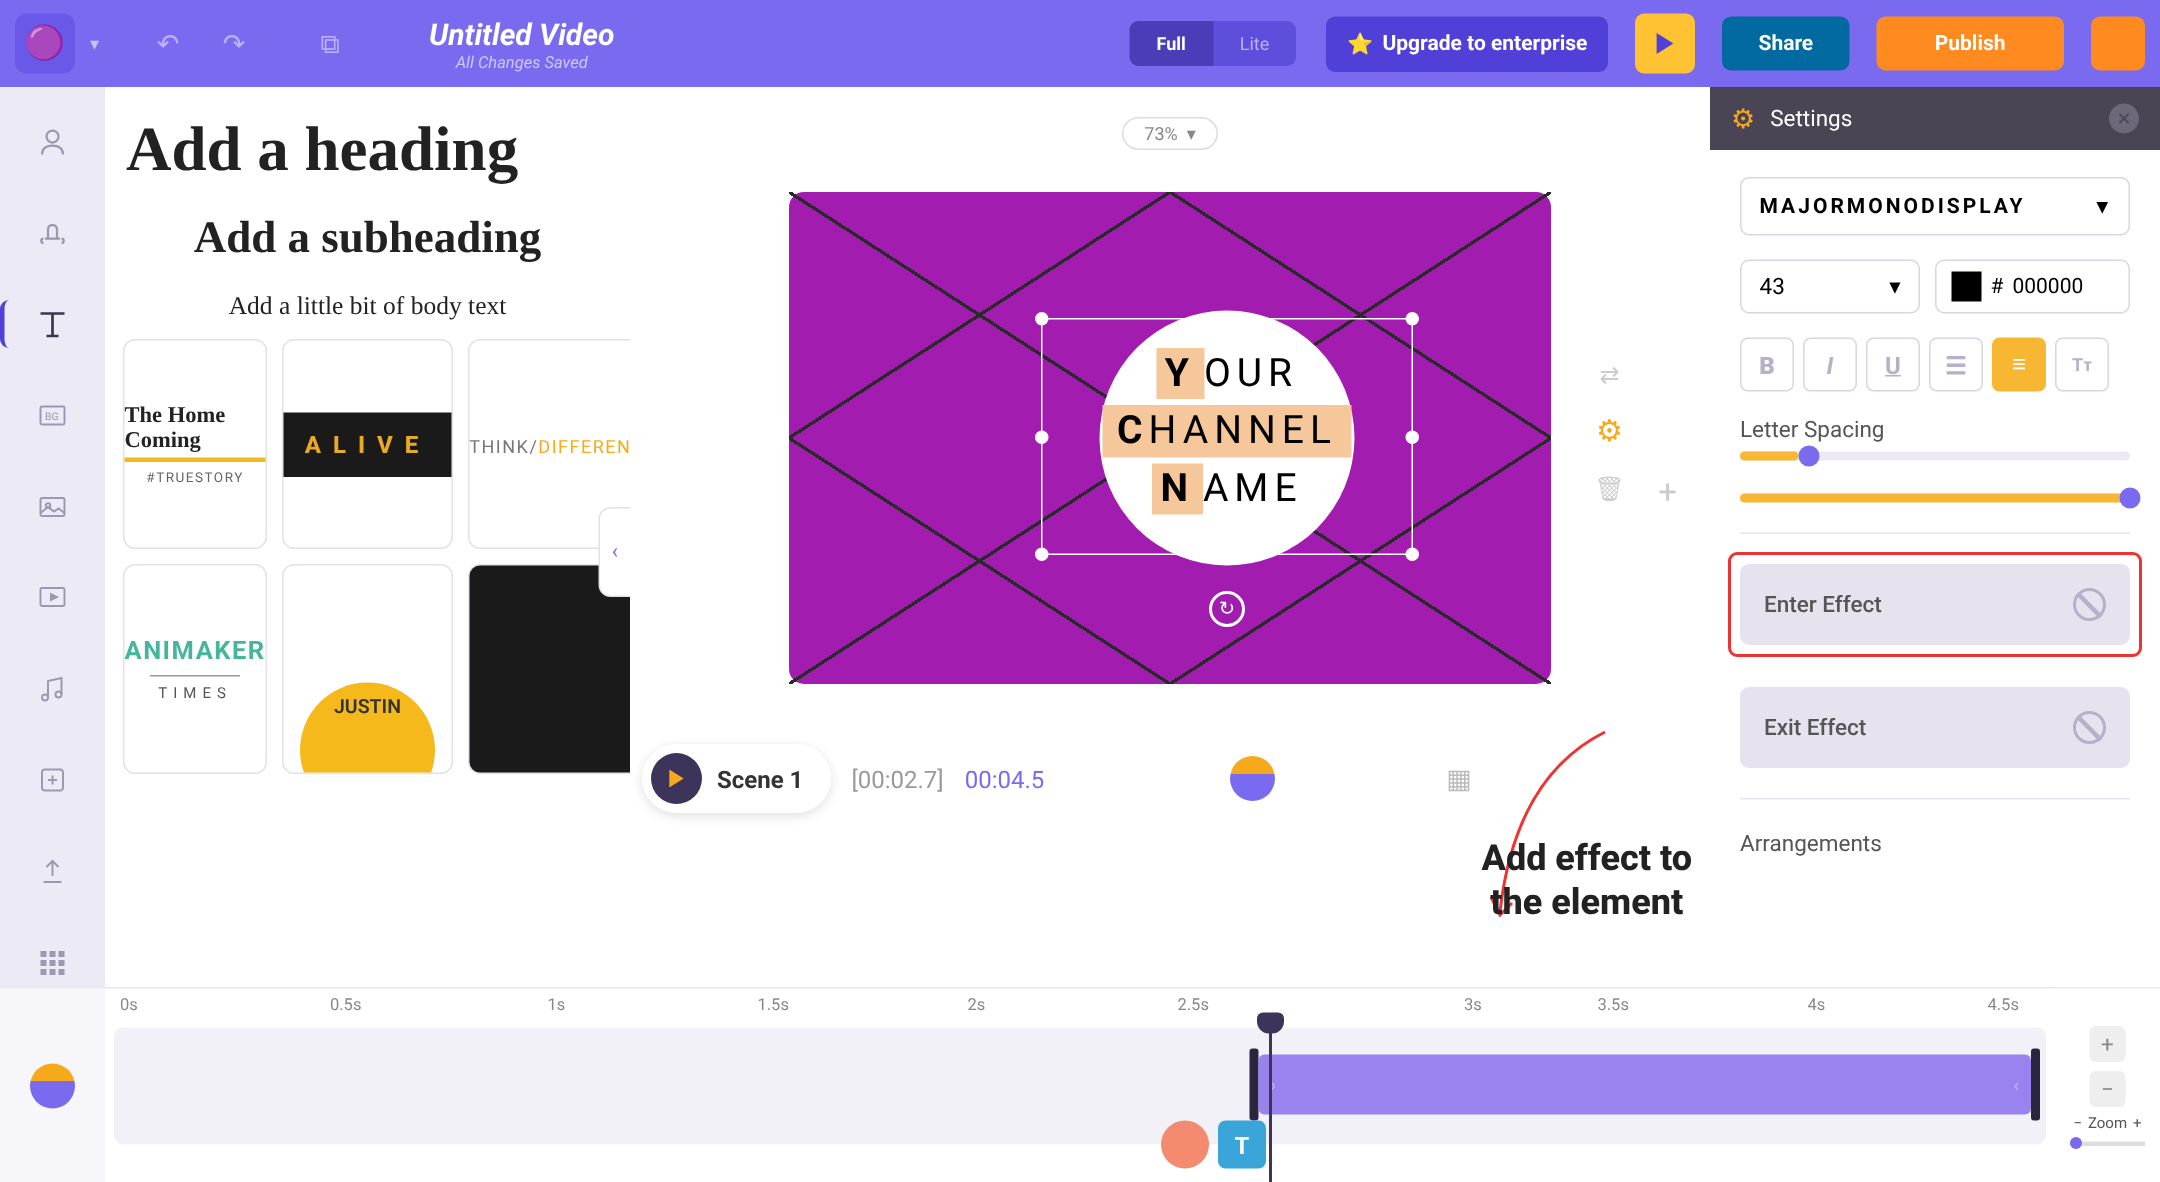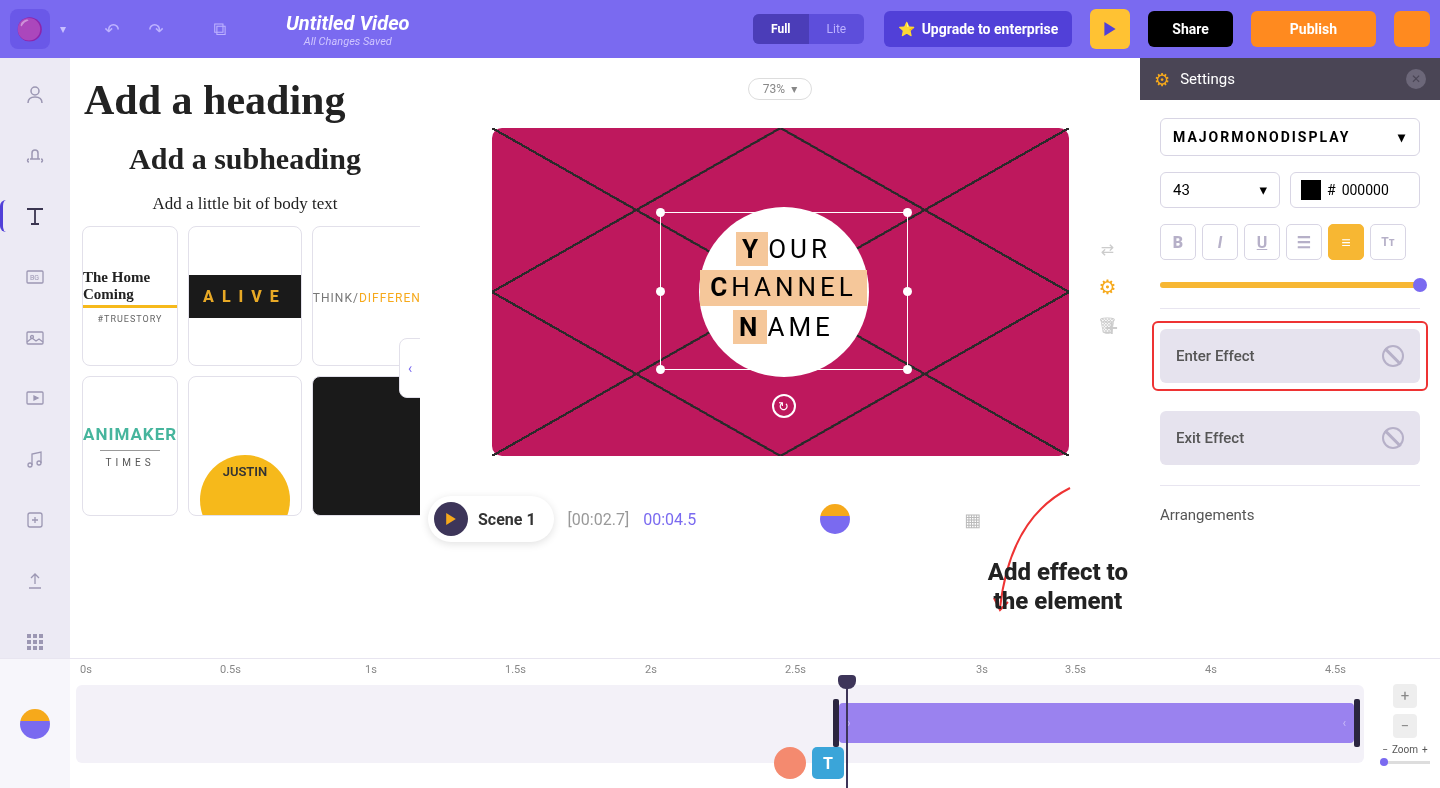--- a/index.html
+++ b/index.html
@@ -12,21 +12,21 @@
 .title-block { margin-left:40px; text-align:center; }
 .title-block .title { color:#fff; font-weight:700; font-size:20px; font-style:italic; }
 .title-block .saved { color:#cfc6ff; font-size:11px; font-style:italic; }
 .spacer { flex:1; }
 .seg { display:flex; background:#5d4edb; border-radius:6px; overflow:hidden; margin-right:12px; }
 .seg div { padding:8px 18px; font-size:12px; color:#bcb1ff; }
 .seg .on { background:#4b3db8; color:#fff; font-weight:700; }
 .upgrade-btn { background:#5140d8; color:#fff; border:none; padding:10px 14px; border-radius:6px; font-weight:700; font-size:14px; display:flex; align-items:center; gap:6px; }
 .play-sq { width:40px; height:40px; background:#ffc233; border-radius:6px; display:flex; align-items:center; justify-content:center; margin-left:10px; }
 .play-sq svg { fill:#5140d8; }
-.share-btn { background:#000000; color:#fff; border:none; padding:10px 24px; border-radius:6px; font-weight:700; font-size:14px; margin-left:10px; }
+.share-btn { background:#0369a1; color:#fff; border:none; padding:10px 24px; border-radius:6px; font-weight:700; font-size:14px; margin-left:10px; }
 .publish-btn { background:#ff8a1f; color:#fff; border:none; padding:10px 39px; border-radius:6px; font-weight:700; font-size:14px; margin-left:10px; }
 .avatar-sq { width:36px; height:36px; background:#ff8a1f; border-radius:6px; margin-left:10px; }
 
 .main { display:flex; height:600px; }
 .rail { width:70px; background:#eceaf4; display:flex; flex-direction:column; align-items:center; padding-top:20px; gap:28px; }
 .rail-ic { width:34px; height:34px; display:flex; align-items:center; justify-content:center; color:#9c97b3; border-radius:6px; }
 .rail-ic.sel { color:#3a3550; border-left:3px solid #5140d8; width:70px; padding-right:3px; }
 .rail-ic.sel svg { stroke:#3a3550; }
 
 .libcol { width:350px; padding:14px 12px; overflow:hidden; position:relative; }
@@ -45,21 +45,21 @@
 .c4-line { width:60px; height:1px; background:#999; margin:6px 0; }
 .c4-bot { font-size:10px; letter-spacing:4px; color:#555; }
 .c5 { position:relative; }
 .c5-circ { width:90px; height:90px; background:#f6b91b; border-radius:50%; position:absolute; bottom:-30px; }
 .c5-txt { position:relative; font-size:13px; color:#333; font-weight:600; margin-top:50px; }
 .c6 { background:#1a1a1a; }
 .collapse-tab { position:absolute; right:-1px; top:280px; width:22px; height:60px; background:#fff; border:1px solid #e2e0ea; border-radius:8px 0 0 8px; display:flex; align-items:center; justify-content:center; color:#7a6af0; font-size:14px; }
 
 .canvas-area { flex:1; display:flex; flex-direction:column; align-items:center; position:relative; background:#fff; }
 .zoom-pill { margin-top:20px; border:1px solid #ddd; border-radius:14px; padding:3px 14px; font-size:12px; color:#888; display:flex; align-items:center; gap:6px; }
-.stage { margin-top:28px; width:577px; height:328px; background:#be185d; border-radius:10px; position:relative; }
+.stage { margin-top:28px; width:508px; height:328px; background:#a21caf; border-radius:10px; position:relative; }
 .diag { position:absolute; inset:0; background:
   linear-gradient(to top right, transparent 49.6%, #2a2a2a 49.6%, #2a2a2a 50.4%, transparent 50.4%),
   linear-gradient(to top left, transparent 49.6%, #2a2a2a 49.6%, #2a2a2a 50.4%, transparent 50.4%);
   background-size:50% 50%; background-repeat:repeat; }
 .whitecirc { position:absolute; width:170px; height:170px; background:#fff; border-radius:50%; left:207px; top:79px; }
 .selbox { position:absolute; left:168px; top:84px; width:248px; height:158px; border:1.5px solid #fff; }
 .selbox .h { width:9px; height:9px; background:#fff; border-radius:50%; position:absolute; }
 .selbox .h.tl{top:-5px;left:-5px}.selbox .h.tr{top:-5px;right:-5px}.selbox .h.bl{bottom:-5px;left:-5px}.selbox .h.br{bottom:-5px;right:-5px}
 .selbox .h.ml{top:calc(50% - 4px);left:-5px}.selbox .h.mr{top:calc(50% - 4px);right:-5px}
 .ycn { position:absolute; left:190px; top:102px; width:204px; text-align:center; }
@@ -339,20 +339,27 @@
       </div>
       <div class="fmt-row">
         <div class="fmt" style="font-weight:900">B</div>
         <div class="fmt" style="font-style:italic">I</div>
         <div class="fmt" style="text-decoration:underline">U</div>
         <div class="fmt">☰</div>
         <div class="fmt sel">≡</div>
         <div class="fmt" style="font-size:12px">Tᴛ</div>
       </div>
       <div>
+        <div class="lbl">Letter Spacing</div>
+        <div class="slider">
+            <div class="fill" style="width:15%"></div>
+            <div class="thumb" style="left:15%"></div>
+          </div>
+      </div>
+      <div>
         <div class="slider">
             <div class="fill" style="width:100%"></div>
             <div class="thumb" style="left:calc(100% - 7px)"></div>
           </div>
       </div>
       <div class="hr"></div>
       <div class="enter-highlight">
         <div class="effect">
             <span>Enter Effect</span>
             <span class="none"></span>

